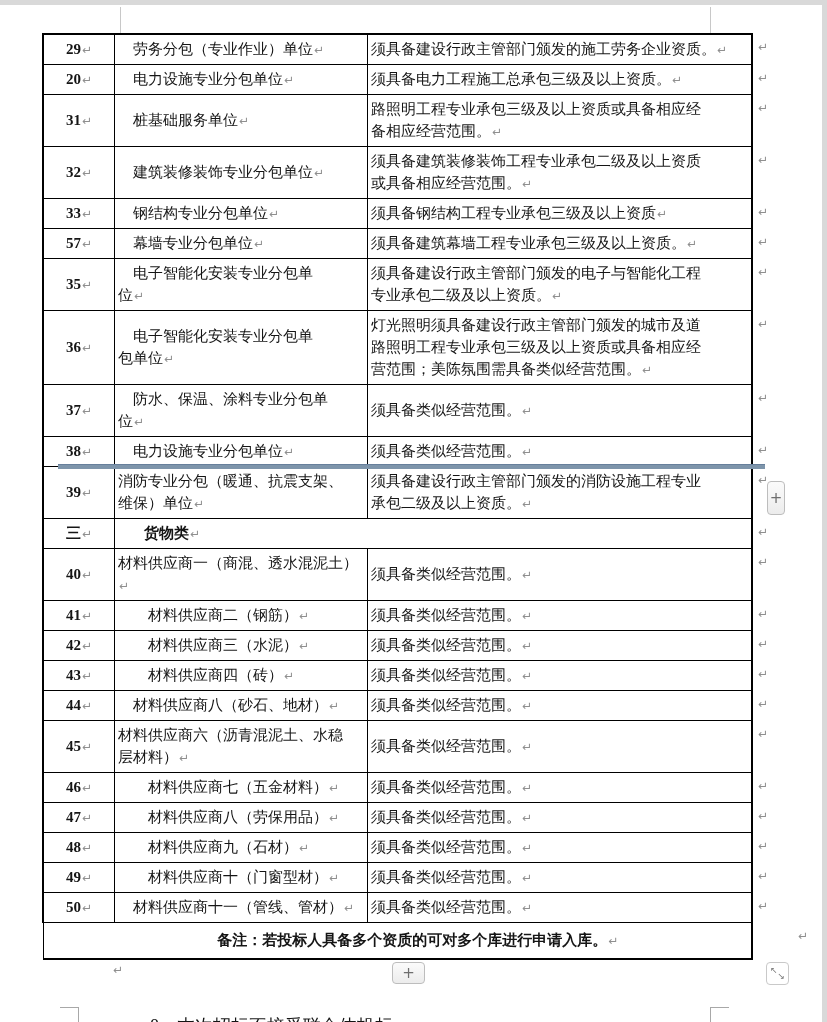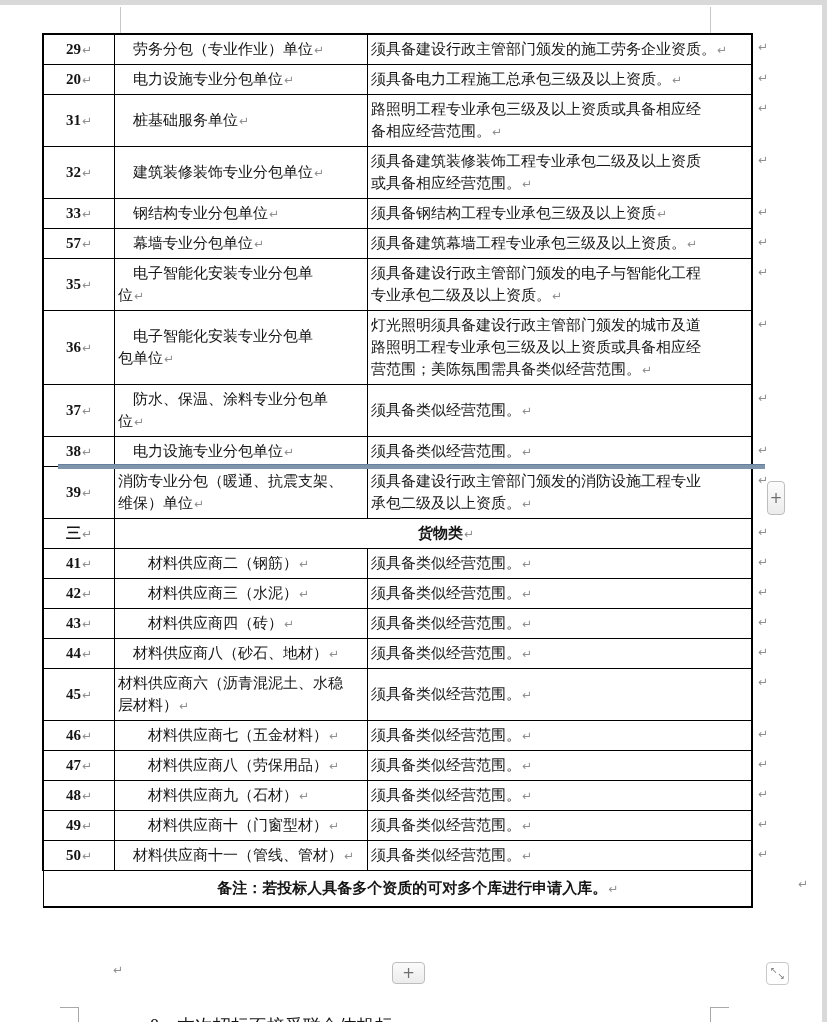--- a/index.html
+++ b/index.html
@@ -28,21 +28,21 @@
     word-break:break-all;
     overflow:hidden;
   }
   td.c-num{width:64px;text-align:center;font-weight:bold;}
   td.c-desc{width:246px;}
   td.c-req{width:377px;border-right-width:2px;}
   td.c-num{border-left-width:2px;}
   tr:first-child td{border-top-width:2px;}
   tr:last-child td{border-bottom-width:2px;padding-left:44px;}
   td.c-out{border:none !important;width:18px;padding:1px 0 0 4px;vertical-align:top;background:#fff;}
-  td.c-section{font-weight:bold;text-align:center;border-right-width:2px;padding-left:29px;}
+  td.c-section{font-weight:bold;border-right-width:2px;padding-left:29px;}
   td.c-note{font-weight:bold;text-align:center;border-right-width:2px;padding:6px 3px;}
   .pilcrow{
     color:#8f8f8f;font-weight:normal;font-size:12px;
     font-family:"DejaVu Sans","Liberation Sans",sans-serif;
     margin-left:1px;
   }
   .blue-bar{
     position:absolute;left:58px;height:4px;width:707px;
     background:#7e95ab;border-top:1px solid #68809c;z-index:3;
   }
@@ -158,20 +158,26 @@
         <td class="c-num"><span>39</span><span class="pilcrow">↵</span></td>
         <td class="c-desc"><span>消防专业分包（暖通、抗震支架、
 维保）单位</span><span class="pilcrow">↵</span></td>
         <td class="c-req"><span>须具备建设行政主管部门颁发的消防设施工程专业
 承包二级及以上资质。</span><span class="pilcrow">↵</span></td>
         <td class="c-out"><span class="pilcrow">↵</span></td>
       </tr>
       <tr>
         <td class="c-num"><span>三</span><span class="pilcrow">↵</span></td>
         <td class="c-section" colspan="2"><span>货物类</span><span class="pilcrow">↵</span></td>
+        <td class="c-out"><span class="pilcrow">↵</span></td>
+      </tr>
+      <tr>
+        <td class="c-num"><span>40</span><span class="pilcrow">↵</span></td>
+        <td class="c-desc"><span>材料供应商一（商混、透水混泥土）</span><span class="pilcrow">↵</span></td>
+        <td class="c-req"><span>须具备类似经营范围。</span><span class="pilcrow">↵</span></td>
         <td class="c-out"><span class="pilcrow">↵</span></td>
       </tr>
       <tr>
         <td class="c-num"><span>41</span><span class="pilcrow">↵</span></td>
         <td class="c-desc"><span>　　材料供应商二（钢筋）</span><span class="pilcrow">↵</span></td>
         <td class="c-req"><span>须具备类似经营范围。</span><span class="pilcrow">↵</span></td>
         <td class="c-out"><span class="pilcrow">↵</span></td>
       </tr>
       <tr>
         <td class="c-num"><span>42</span><span class="pilcrow">↵</span></td>

